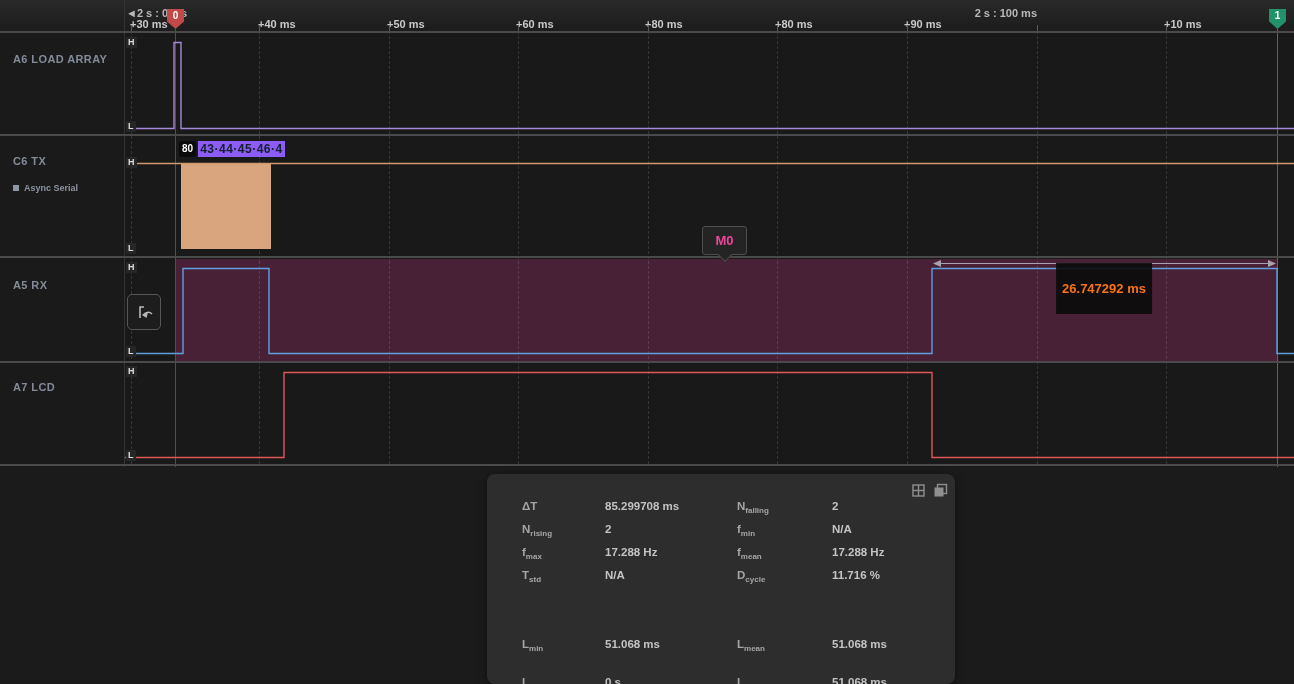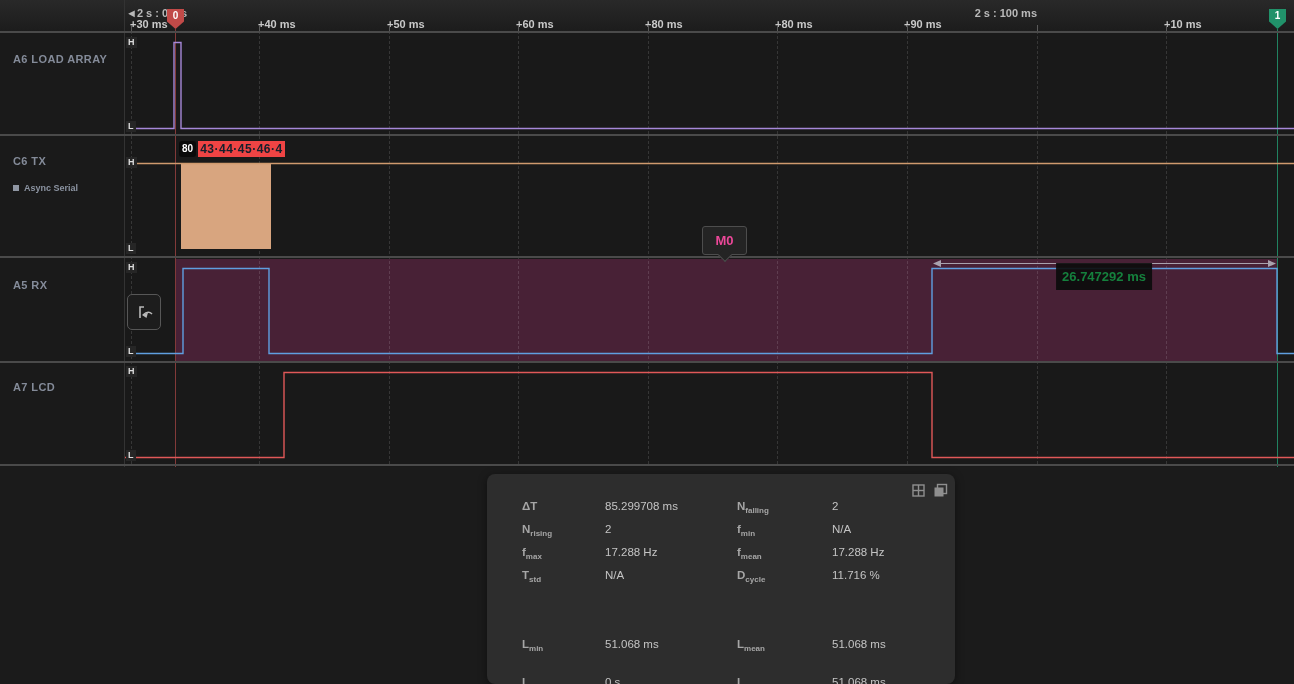--- a/index.html
+++ b/index.html
@@ -43,48 +43,48 @@
   .hl-chip { position:absolute; font-size:9px; font-weight:bold; color:#dcdcdc;
              background:#262626; padding:0 2px; line-height:11px; z-index:6; }
 
   svg.waves { position:absolute; left:0; top:0; width:1294px; height:684px; z-index:5; pointer-events:none; }
 
   
   .serial-annot { position:absolute; left:179px; top:141px; height:16px; z-index:7;
                   display:flex; align-items:stretch; white-space:nowrap; }
   .serial-badge { background:#0a0a0a; color:#fff; font-size:10px; font-weight:bold;
                   border-radius:3px; padding:0 3px; line-height:16px; margin-right:2px; }
-  .serial-bytes { background:#ef4444; color:#13202c; font-size:12px; font-weight:bold;
+  .serial-bytes { background:#8b5cf6; color:#13202c; font-size:12px; font-weight:bold;
                   padding:0 2px; line-height:16px; letter-spacing:0.5px; }
 
   
   .m0-box { position:absolute; left:702px; top:226px; width:45px; height:29px; z-index:9;
             background:#242424; border:1px solid #4d4d4d; border-radius:3px;
             color:#ec4899; font-size:13px; font-weight:bold; text-align:center; line-height:27px; cursor:pointer; }
   .m0-box::after { content:""; position:absolute; left:50%; bottom:-6px; width:9px; height:9px;
                    background:#242424; border-right:1px solid #4d4d4d; border-bottom:1px solid #4d4d4d;
                    transform:translateX(-50%) rotate(45deg); }
 
   
   .measure-label { position:absolute; left:1104px; top:263px; transform:translateX(-50%); z-index:9;
-                   background:rgba(12,12,12,0.92); color:#15803d; font-size:13px; font-weight:bold;
-                   padding:6px 6px; white-space:nowrap; cursor:pointer; }
+                   background:rgba(12,12,12,0.92); color:#f97316; font-size:13px; font-weight:bold;
+                   padding:18px 6px; white-space:nowrap; cursor:pointer; }
 
   
   .edge-btn { position:absolute; left:127px; top:294px; width:34px; height:36px; z-index:7;
               background:#1d1d1d; border:1px solid #575757; border-radius:5px;
               display:flex; align-items:center; justify-content:center; cursor:pointer; }
 
   
   .stats-panel { position:absolute; left:487px; top:474px; width:468px; height:210px; z-index:10;
                  background:#2d2d2d; border-radius:8px; box-shadow:0 2px 10px rgba(0,0,0,0.45); }
   .panel-icon { position:absolute; top:9px; width:15px; height:15px; cursor:pointer; }
   .srow { position:absolute; left:0; width:468px; height:16px; }
   .sl { position:absolute; font-size:11.5px; font-weight:bold; color:#a6a6a6; white-space:nowrap;text-align:center; }
-  .sv { position:absolute; font-size:11.5px; font-weight:normal; color:#c4c4c4; white-space:nowrap; }
+  .sv { position:absolute; font-size:11.5px; font-weight:bold; color:#c4c4c4; white-space:nowrap; }
   .sl sub { font-size:8px; font-weight:bold; }
   .c1{left:35px} .c2{left:118px} .c3{left:250px} .c4{left:345px}
 </style>
 </head>
 <body>
 
 <div id="app">
 
   <div class="plot-bg"></div>
   <div class="sidebar"></div>

